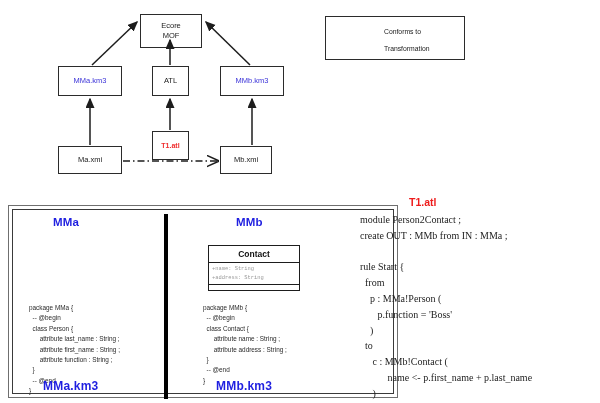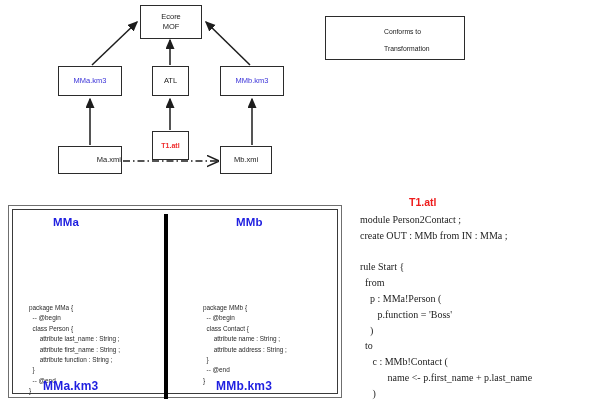--- a/index.html
+++ b/index.html
@@ -33,21 +33,21 @@
     border:1.2px solid #2b2b2b;background:#fff;box-sizing:border-box;
   }
   .legend-row{
     position:absolute;left:10px;font-size:6.8px;color:#1a1a1a;
     display:flex;align-items:center;gap:8px;
   }
   .legend-label{white-space:nowrap;padding-left:48px;}
 
   
   .panel{
-    position:absolute;left:8px;top:205px;width:334px;height:193px;
+    position:absolute;left:8px;top:205px;width:390px;height:193px;
     border:1px solid #6f6f6f;background:#fff;box-sizing:border-box;
   }
   .panel-inner{
     position:absolute;left:3px;top:3px;right:3px;bottom:3px;
     border:1px solid #3a3a3a;background:#fff;box-sizing:border-box;
   }
   .divider{
     position:absolute;left:151px;top:4px;width:4px;height:185px;
     background:#000;
   }
@@ -93,42 +93,42 @@
   }
   .atl-code{
     position:absolute;left:360px;top:212px;
     font-family:"Liberation Serif", serif;
     font-size:10px;color:#232323;line-height:1.58;white-space:pre;
   }
 </style>
 </head>
 <body>
 
-<div class="dbox" style="left:140px;top:5px;width:62px;height:34px;">
+<div class="dbox" style="left:140px;top:14px;width:62px;height:34px;">
   <span>Ecore</span>
   <span>MOF</span>
 </div>
 
 <div class="dbox blue" style="left:58px;top:66px;width:64px;height:30px;">
     <span>MMa.km3</span>
   </div>
 
 <div class="dbox" style="left:152px;top:66px;width:37px;height:30px;">
     <span>ATL</span>
   </div>
 
 <div class="dbox blue" style="left:220px;top:66px;width:64px;height:30px;">
     <span>MMb.km3</span>
   </div>
 
 <div class="dbox red" style="left:152px;top:131px;width:37px;height:29px;">
     <span>T1.atl</span>
   </div>
 
-<div class="dbox" style="left:58px;top:146px;width:64px;height:28px;align-items:flex-end;">
+<div class="dbox" style="left:58px;top:146px;width:64px;height:28px;">
     <span>Ma.xmi</span>
   </div>
 
 <div class="dbox" style="left:220px;top:146px;width:52px;height:28px;">
     <span>Mb.xmi</span>
   </div>
 
 <svg class="overlay" width="600" height="403">
   <defs>
     <marker id="ah" markerWidth="7" markerHeight="7" refX="6" refY="3" orient="auto">
@@ -180,20 +180,28 @@
       attribute first_name : String ;
       attribute function : String ;
   }
   -- @end
 }</div>
 
     <div class="mm-footer" style="left:30px;top:169px;">MMa.km3</div>
 
     <div class="mm-title" style="left:215px;top:6px;margin-left:8px;">MMb</div>
 
+    <div class="uml" style="left:195px;top:35px;width:92px;">
+      <div class="uml-name">Contact</div>
+      <div class="uml-attrs">
+        <div class="uml-attr">+name: String</div>
+        <div class="uml-attr">+address: String</div>
+      </div>
+      <div class="uml-ops"></div>
+    </div>
 
     <div class="km3" style="left:190px;top:93px;">package MMb {
   -- @begin
   class Contact {
       attribute name : String ;
       attribute address : String ;
   }
   -- @end
 }</div>
 

